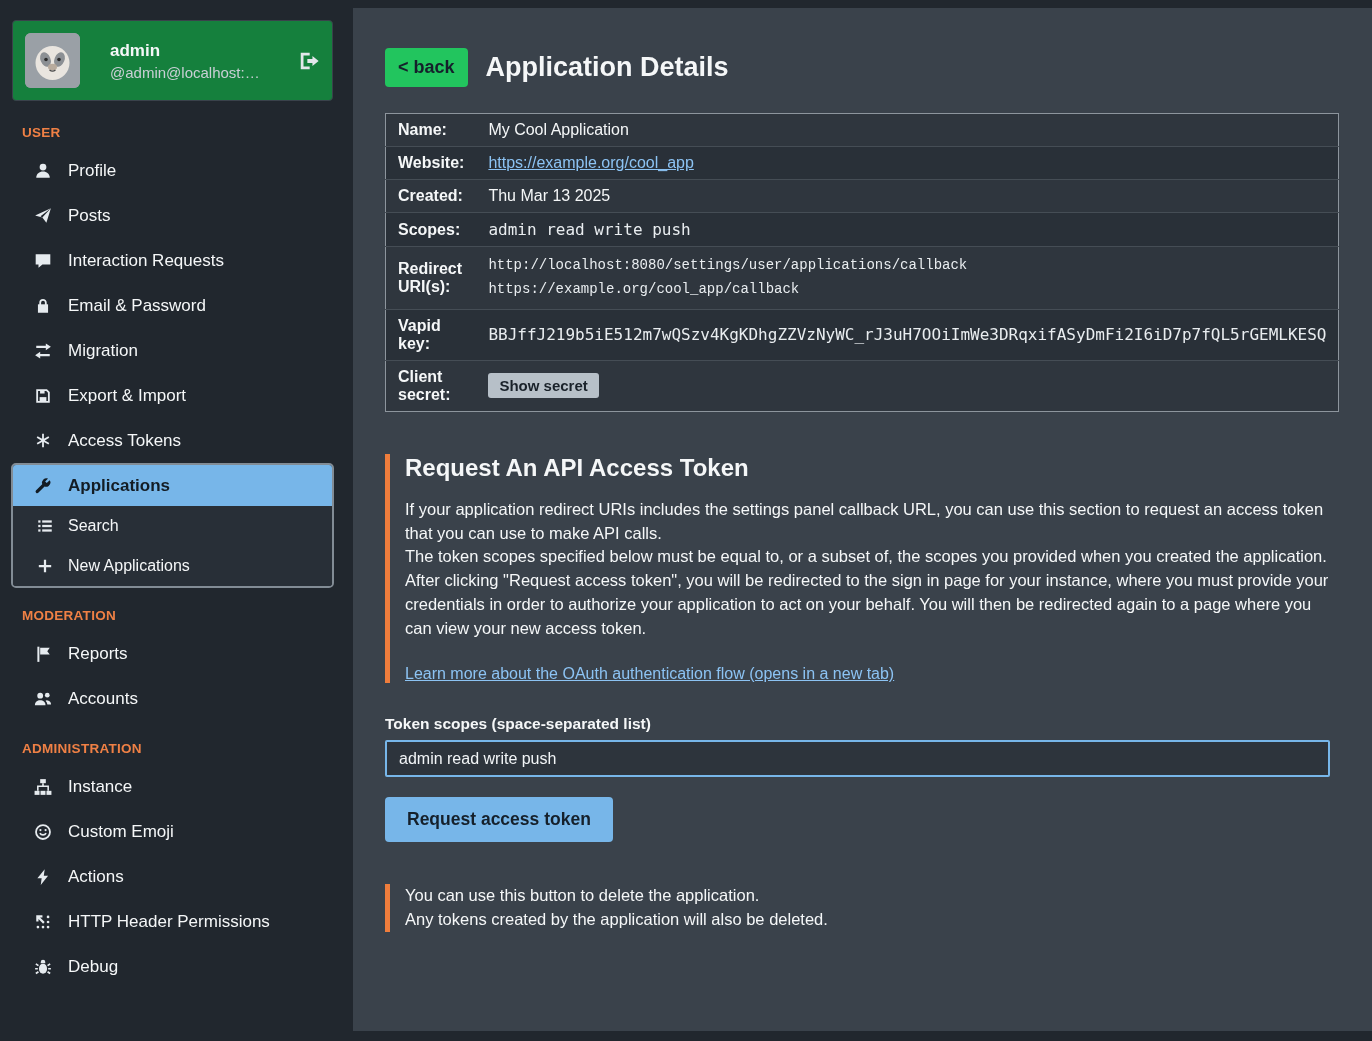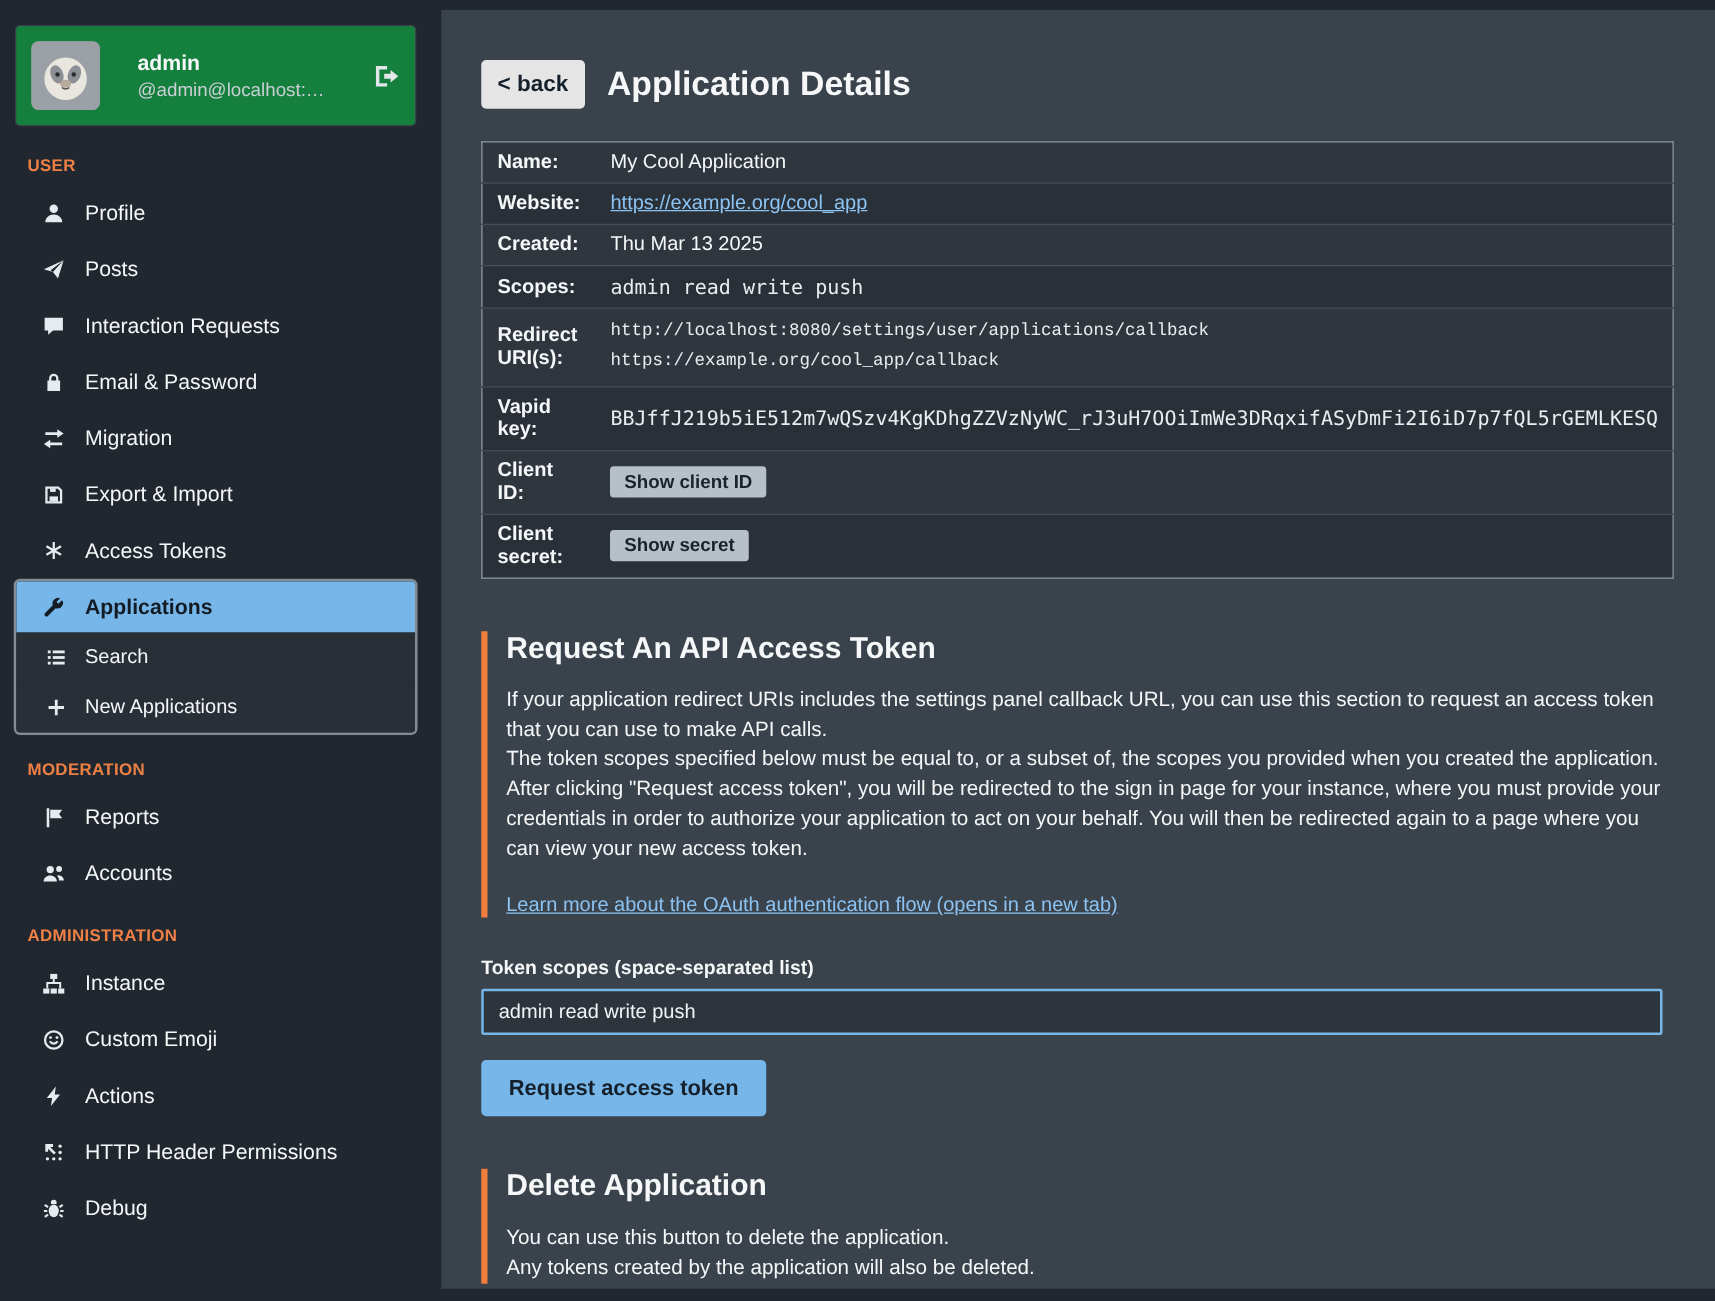--- a/index.html
+++ b/index.html
@@ -65,21 +65,21 @@
   
   .main {
     flex:1;
     margin:8px 0 10px 8px;
     background:#3a424b;
     padding:40px 42px 30px 32px;
     overflow:hidden;
   }
   .title-row { display:flex; align-items:center; gap:18px; }
   .back-btn {
-    background:#e5e5e5; color:#15202b;
+    background:#22c55e; color:#15202b;
     font-family:inherit; font-weight:bold; font-size:18px;
     padding:9px 13px; border:none; border-radius:4px; cursor:pointer;
   }
   h1 { font-size:27px; margin:0; font-weight:bold; }
   .details-table {
     width:100%; border-collapse:collapse;
     margin-top:26px;
     border:1px solid #8d959d;
   }
   .details-table tr:nth-child(odd)  { background:#2f363e; }
@@ -355,44 +355,39 @@
         <td>
           <div class="mono-line">http://localhost:8080/settings/user/applications/callback</div>
           <div class="mono-line">https://example.org/cool_app/callback</div>
         </td>
       </tr>
       <tr>
         <td class="lbl">Vapid key:</td>
         <td class="mono">BBJffJ219b5iE512m7wQSzv4KgKDhgZZVzNyWC_rJ3uH7OOiImWe3DRqxifASyDmFi2I6iD7p7fQL5rGEMLKESQ</td>
       </tr>
       <tr>
-        <td class="lbl">Client ID:</td>
-        <td><button class="mini-btn">Show client ID</button></td>
-      </tr>
-      <tr>
         <td class="lbl">Client secret:</td>
         <td><button class="mini-btn">Show secret</button></td>
       </tr>
     </tbody>
   </table>
 
   <section class="accent-block">
     <h2>Request An API Access Token</h2>
     <p>If your application redirect URIs includes the settings panel callback URL, you can use this section to request an access token that you can use to make API calls.</p>
     <p>The token scopes specified below must be equal to, or a subset of, the scopes you provided when you created the application.</p>
     <p>After clicking "Request access token", you will be redirected to the sign in page for your instance, where you must provide your credentials in order to authorize your application to act on your behalf. You will then be redirected again to a page where you can view your new access token.</p>
     <a class="oauth-link" href="#">Learn more about the OAuth authentication flow (opens in a new tab)</a>
   </section>
 
   <div class="input-label">Token scopes (space-separated list)</div>
   <input class="scopes" type="text" value="admin read write push" style="">
 
   <button class="primary-btn">Request access token</button>
 
   <section class="accent-block">
-    <h2>Delete Application</h2>
     <p>You can use this button to delete the application.</p>
     <p>Any tokens created by the application will also be deleted.</p>
   </section>
 
   
 
 </main>
 
 </body></html>

